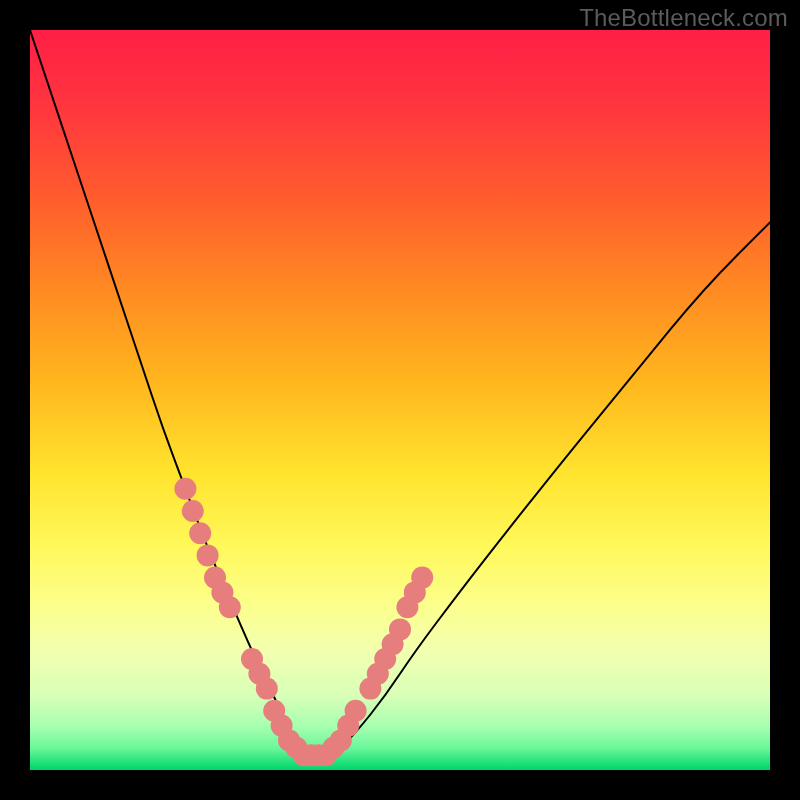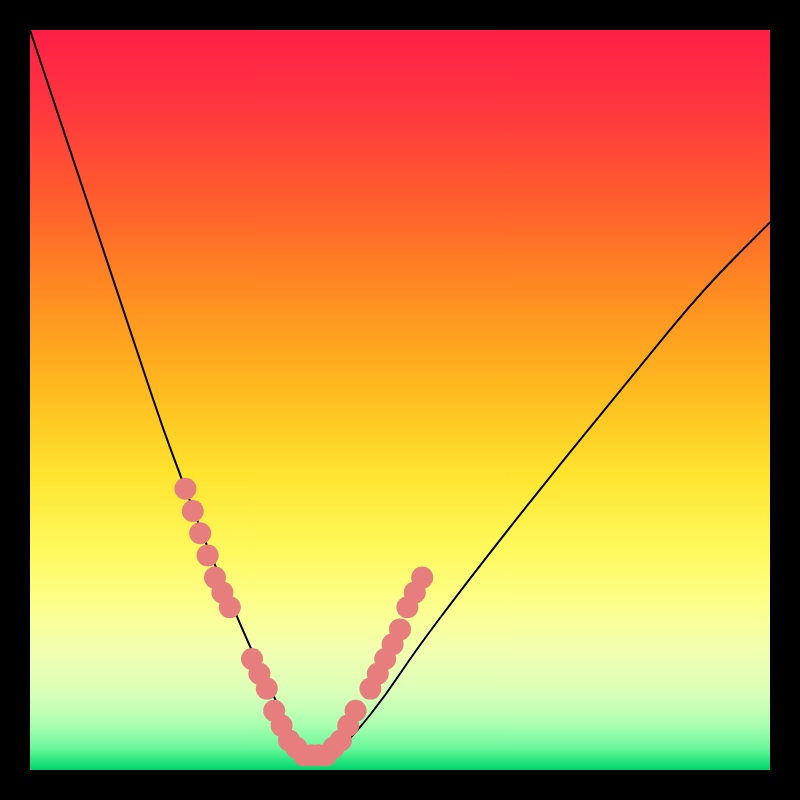--- a/index.html
+++ b/index.html
@@ -71,20 +71,21 @@
   }
   .dot {
     fill: #e77e7e;
     stroke: none;
   }
 </style>
 </head>
 <body>
 
 <div class="frame">
+  <div class="watermark">TheBottleneck.com</div>
 
   <div class="plot-area">
     <div class="gradient-bg"></div>
 
     <svg class="curve" viewBox="0 0 740 740" preserveAspectRatio="none">
       <path id="curve-path" class="curve-stroke" d="M 0.0 0.0 Q 0.0 0.0 11.1 33.3 Q 22.2 66.6 33.3 99.9 Q 44.4 133.2 55.5 166.5 Q 66.6 199.8 77.7 233.1 Q 88.8 266.4 99.9 299.7 Q 111.0 333.0 122.1 366.3 Q 133.2 399.6 144.3 429.2 Q 155.4 458.8 166.5 488.4 Q 177.6 518.0 188.7 543.9 Q 199.8 569.8 210.9 595.7 Q 222.0 621.6 233.1 643.8 Q 244.2 666.0 251.6 684.5 Q 259.0 703.0 266.4 714.1 Q 273.8 725.2 281.2 728.9 Q 288.6 732.6 296.0 728.9 Q 303.4 725.2 314.5 714.1 Q 325.6 703.0 340.4 684.5 Q 355.2 666.0 370.0 643.8 Q 384.8 621.6 407.0 592.0 Q 429.2 562.4 455.1 529.1 Q 481.0 495.8 510.6 458.8 Q 540.2 421.8 573.5 381.1 Q 606.8 340.4 640.1 299.7 Q 673.4 259.0 706.7 225.7 T 740.0 192.4"></path>
       <g id="dots-group">
           <circle cx="155.4" cy="458.8" r="11" class="dot"></circle>
           <circle cx="162.8" cy="481.0" r="11" class="dot"></circle>
           <circle cx="170.2" cy="503.2" r="11" class="dot"></circle>

